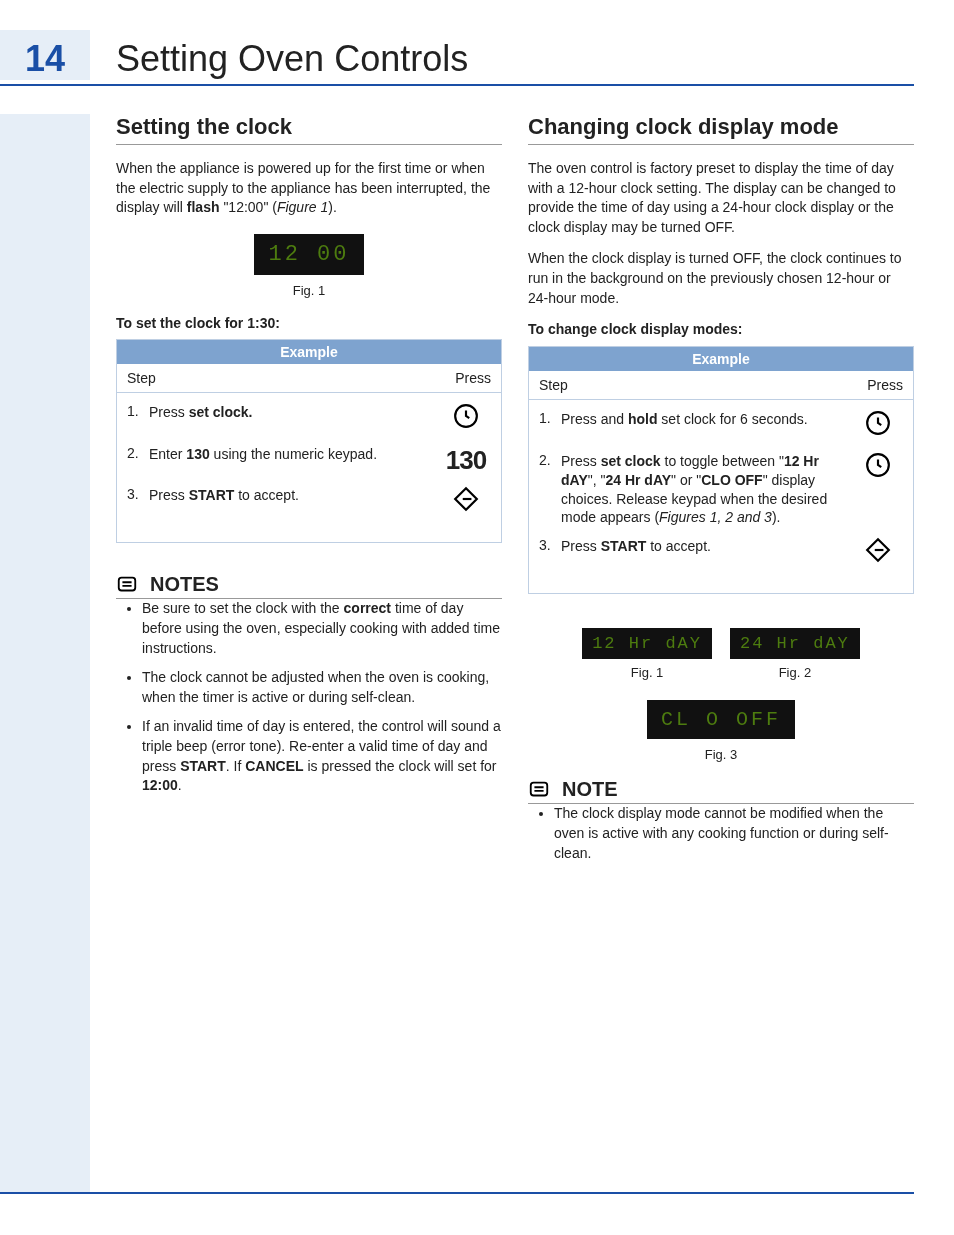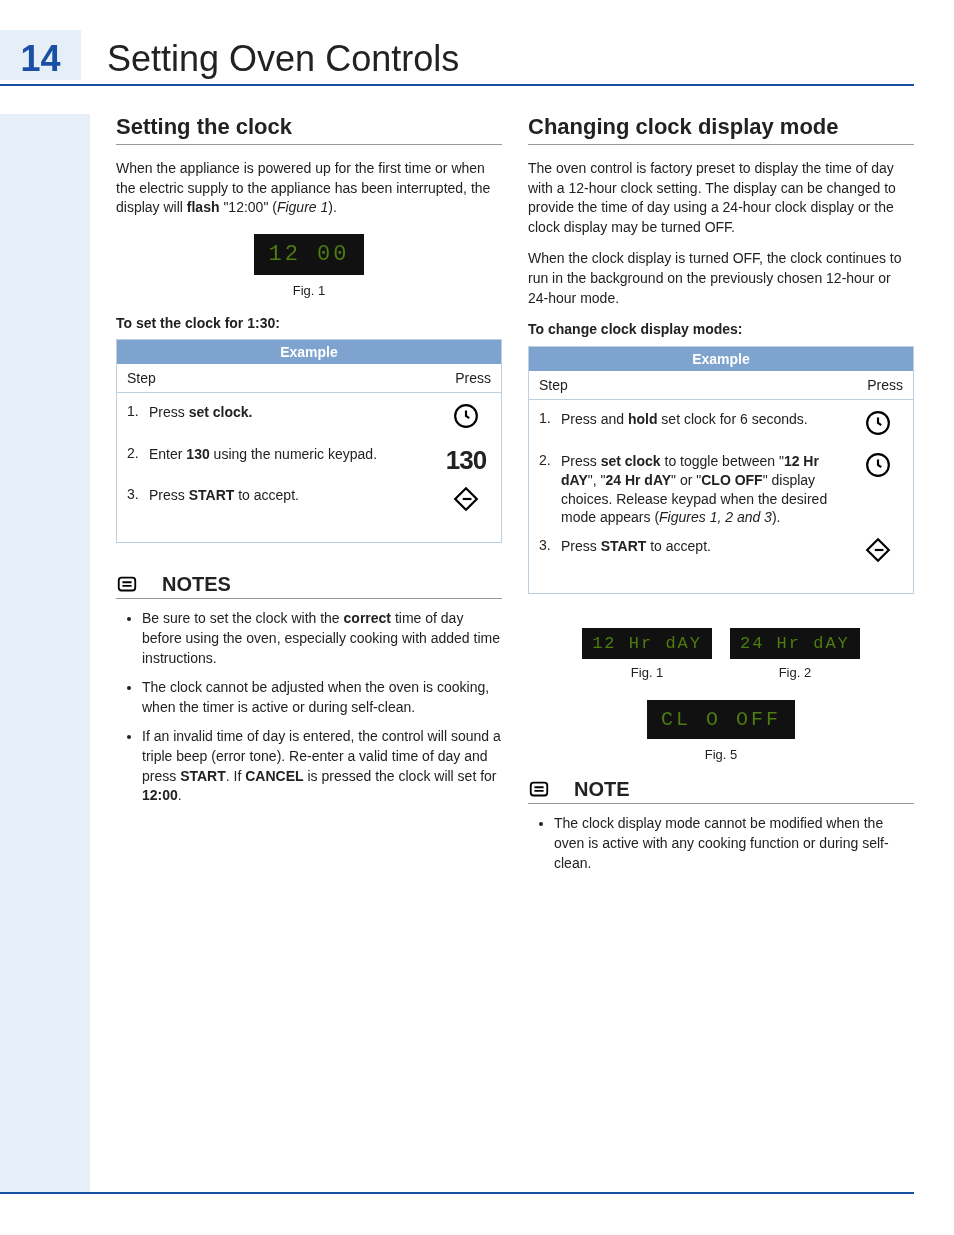--- a/index.html
+++ b/index.html
@@ -17,21 +17,21 @@
   .header {
     display: flex;
     align-items: baseline;
     border-bottom: 2px solid #1a4fa6;
     padding-bottom: 4px;
     margin-bottom: 28px;
     margin-left: 0;
   }
   .page-num-box {
     background: #e6eef7;
-    width: 81px;
+    width: 90px;
     text-align: center;
     padding: 8px 0 0 0;
   }
   .page-num {
     color: #1a4fa6;
     font-size: 36px;
     font-weight: bold;
   }
   .page-title {
     font-size: 36px;
@@ -108,24 +108,23 @@
   .step-row .txt { flex: 1; padding-right: 8px; line-height:1.35;}
   .step-row .press { width: 50px; text-align: center; flex-shrink:0; font-size:24px;}
   .press .big { font-size: 26px; font-weight: bold; letter-spacing:-1px;}
   .icon-clock { width:26px; height:26px; }
   .icon-start { width:26px; height:26px; }
   h3.callout {
     font-size: 20px;
     font-weight: bold;
     border-bottom: 1px solid #999;
     padding-bottom: 2px;
-    margin-bottom: 10px;
     display:flex;
     align-items:center;
-    gap:24px;
+    gap:12px;
   }
   h3.callout svg { width:22px; height:22px; }
   ul.notes { list-style: disc; padding-left: 26px; }
   ul.notes li { margin-bottom: 10px; line-height: 1.4; }
   .lcd-row { display:flex; gap:18px; justify-content:center; margin-top:4px;}
   .lcd-row .item { text-align:center; }
   .lcd-row .lcd { font-size:17px; letter-spacing:2px; padding:6px 10px;}
 </style>
 </head>
 <body>
@@ -273,21 +272,21 @@
               <div class="fig-label">Fig. 1</div>
             </div>
             <div class="item">
               <span class="lcd">24 Hr  dAY</span>
               <div class="fig-label">Fig. 2</div>
             </div>
           </div>
           <div class="lcd-center">
             <span class="lcd" style="font-size:20px;">CL O   OFF</span>
           </div>
-          <div class="fig-label">Fig. 5</div>
+          <div class="fig-label">Fig. 3</div>
 
           <h3 class="callout">
             <svg viewBox="0 0 24 24">
                 <rect x="3" y="4" width="18" height="14" rx="3" fill="none" stroke="#000" stroke-width="2"></rect>
                 <path d="M7 9h10M7 13h10" stroke="#000" stroke-width="2"></path>
               </svg>
             <span>NOTE</span>
           </h3>
           <ul class="notes">
             <li>The clock display mode cannot be modified when the oven is active with any cooking function or during self-clean.</li>

